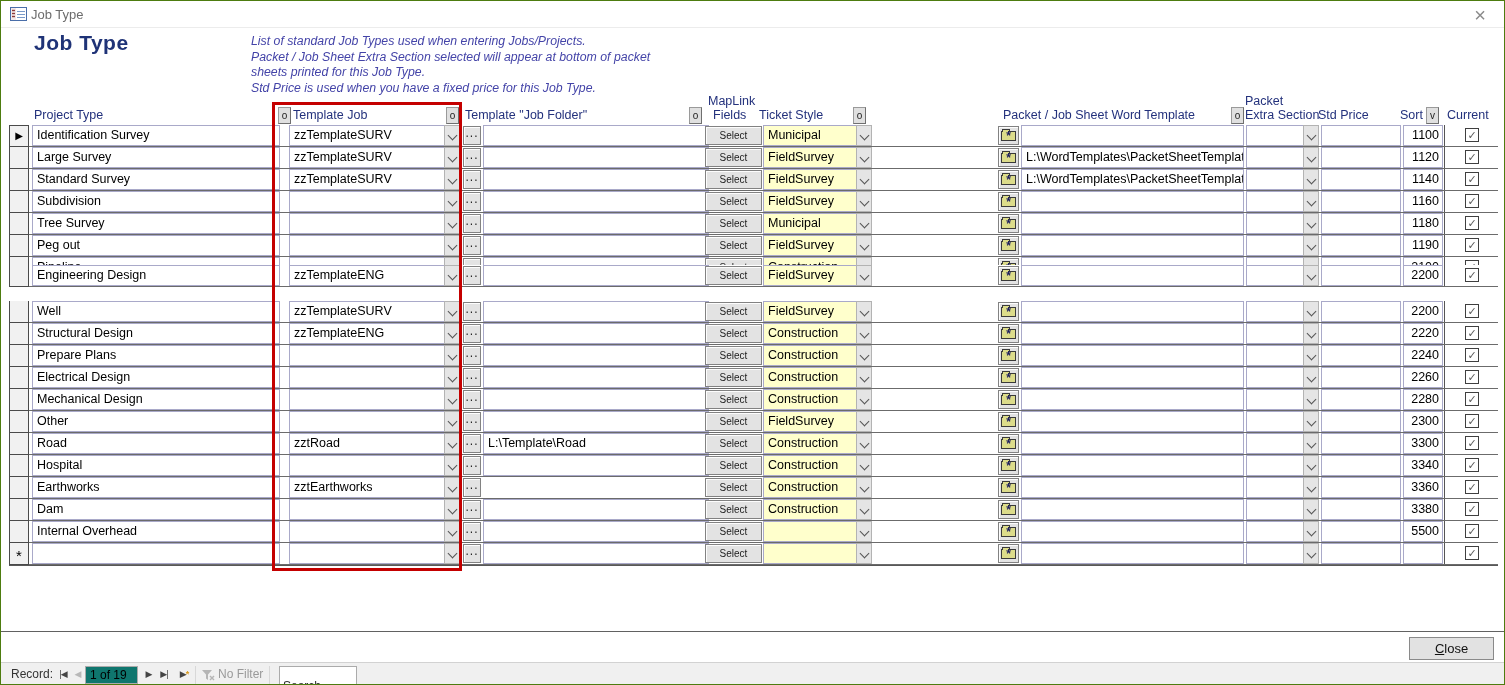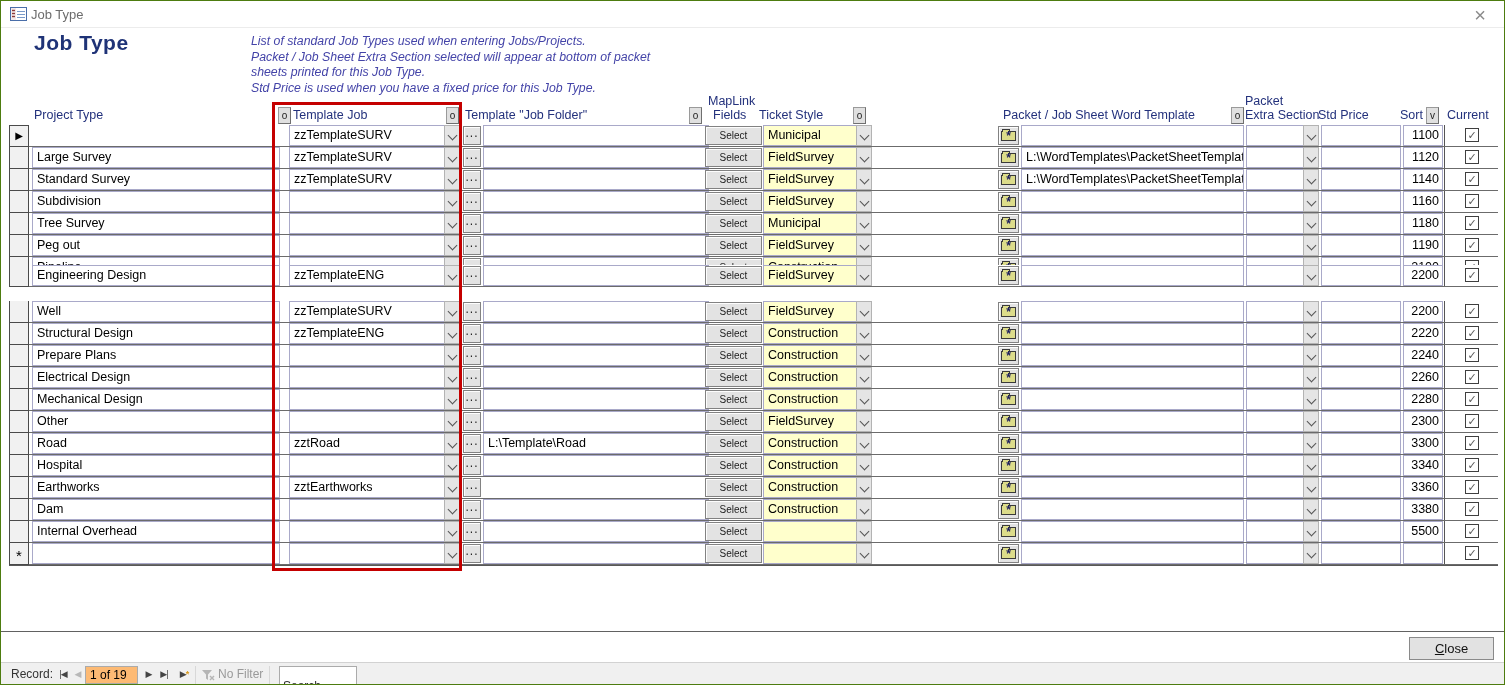--- a/index.html
+++ b/index.html
@@ -64,21 +64,21 @@
   
   #footer-line { position:absolute; left:0; top:630px; width:100%; border-top:1px solid #616161; }
   #close-btn { position:absolute; left:1408px; top:636px; width:85px; height:23px; background:#e2e2e2; border:1px solid #8a8a8a; text-align:center; font-size:13px; color:#111; line-height:21px; }
   #close-btn .u { text-decoration:underline; }
 
   
   #statusbar { position:absolute; left:0; top:661px; width:100%; height:24px; background:#f0f0f0; border-top:1px solid #d2d2d2; }
   #rec-label { position:absolute; left:10px; top:4px; font-size:12px; color:#333; }
   .navbtn { position:absolute; top:3px; height:17px; font-size:9px; color:#444; text-align:center; line-height:17px; letter-spacing:-1px; }
   .navbtn.dis { color:#b8b8b8; }
-  #rec-box { position:absolute; left:84px; top:3px; width:53px; height:18px; background:#fdba74; border:1px solid #ababab; font-size:12px; color:#000; padding:1px 4px; }
+  #rec-box { position:absolute; left:84px; top:3px; width:53px; height:18px; background:#0f766e; border:1px solid #ababab; font-size:12px; color:#000; padding:1px 4px; }
   .vsep { position:absolute; top:3px; height:18px; border-left:1px solid #d8d8d8; }
   #no-filter { position:absolute; left:217px; top:4px; font-size:12px; color:#9a9a9a; }
   #filter-icon { position:absolute; left:200px; top:5px; }
   #search-box { position:absolute; left:278px; top:3px; width:78px; height:18px; border:1px solid #ababab; font-size:12px; color:#333; padding:19px 3px; font-family:"Liberation Sans", sans-serif; background:#fff; }
   .star { color:#D99A1F; font-weight:bold; }
   #newrow-star { font-size:15px; line-height:26px; }
 </style>
 </head>
 <body>
 
@@ -122,20 +122,21 @@
   <div class="colhead up" style="left:1244px">Packet</div>
   <div class="colhead" style="left:1244px">Extra Section</div>
   <div class="colhead" style="left:1317px">Std Price</div>
   <div class="colhead" style="left:1399px">Sort</div>
   <div class="hbtn" style="left:1425px">v</div>
   <div class="colhead" style="left:1446px">Current</div>
 
   <div id="grid">
       <div class="row" style="top: 0px;">
     <div class="cell selector">▶</div>
+    <div class="cell c-proj">Identification Survey</div>
     <div class="cell c-tj">zzTemplateSURV</div>
     <div class="dd dd-tj"></div>
     <div class="btn3d c-browse">...</div>
     <div class="cell c-jf"></div>
     <div class="btn3d c-select">Select</div>
     <div class="cell c-ts">Municipal</div>
     <div class="dd dd-ts"></div>
     <div class="btn3d c-folderbtn">
           <span class="folder">
             <span class="star-glyph star" style="color:#1a1a5e">*</span>

